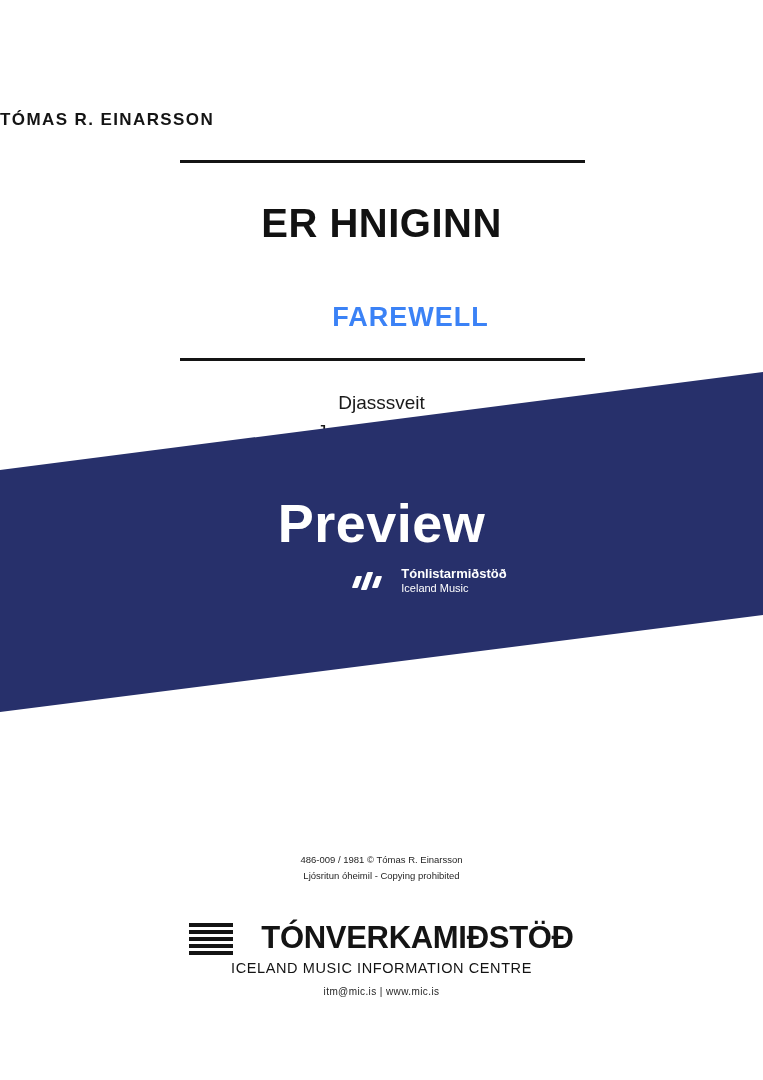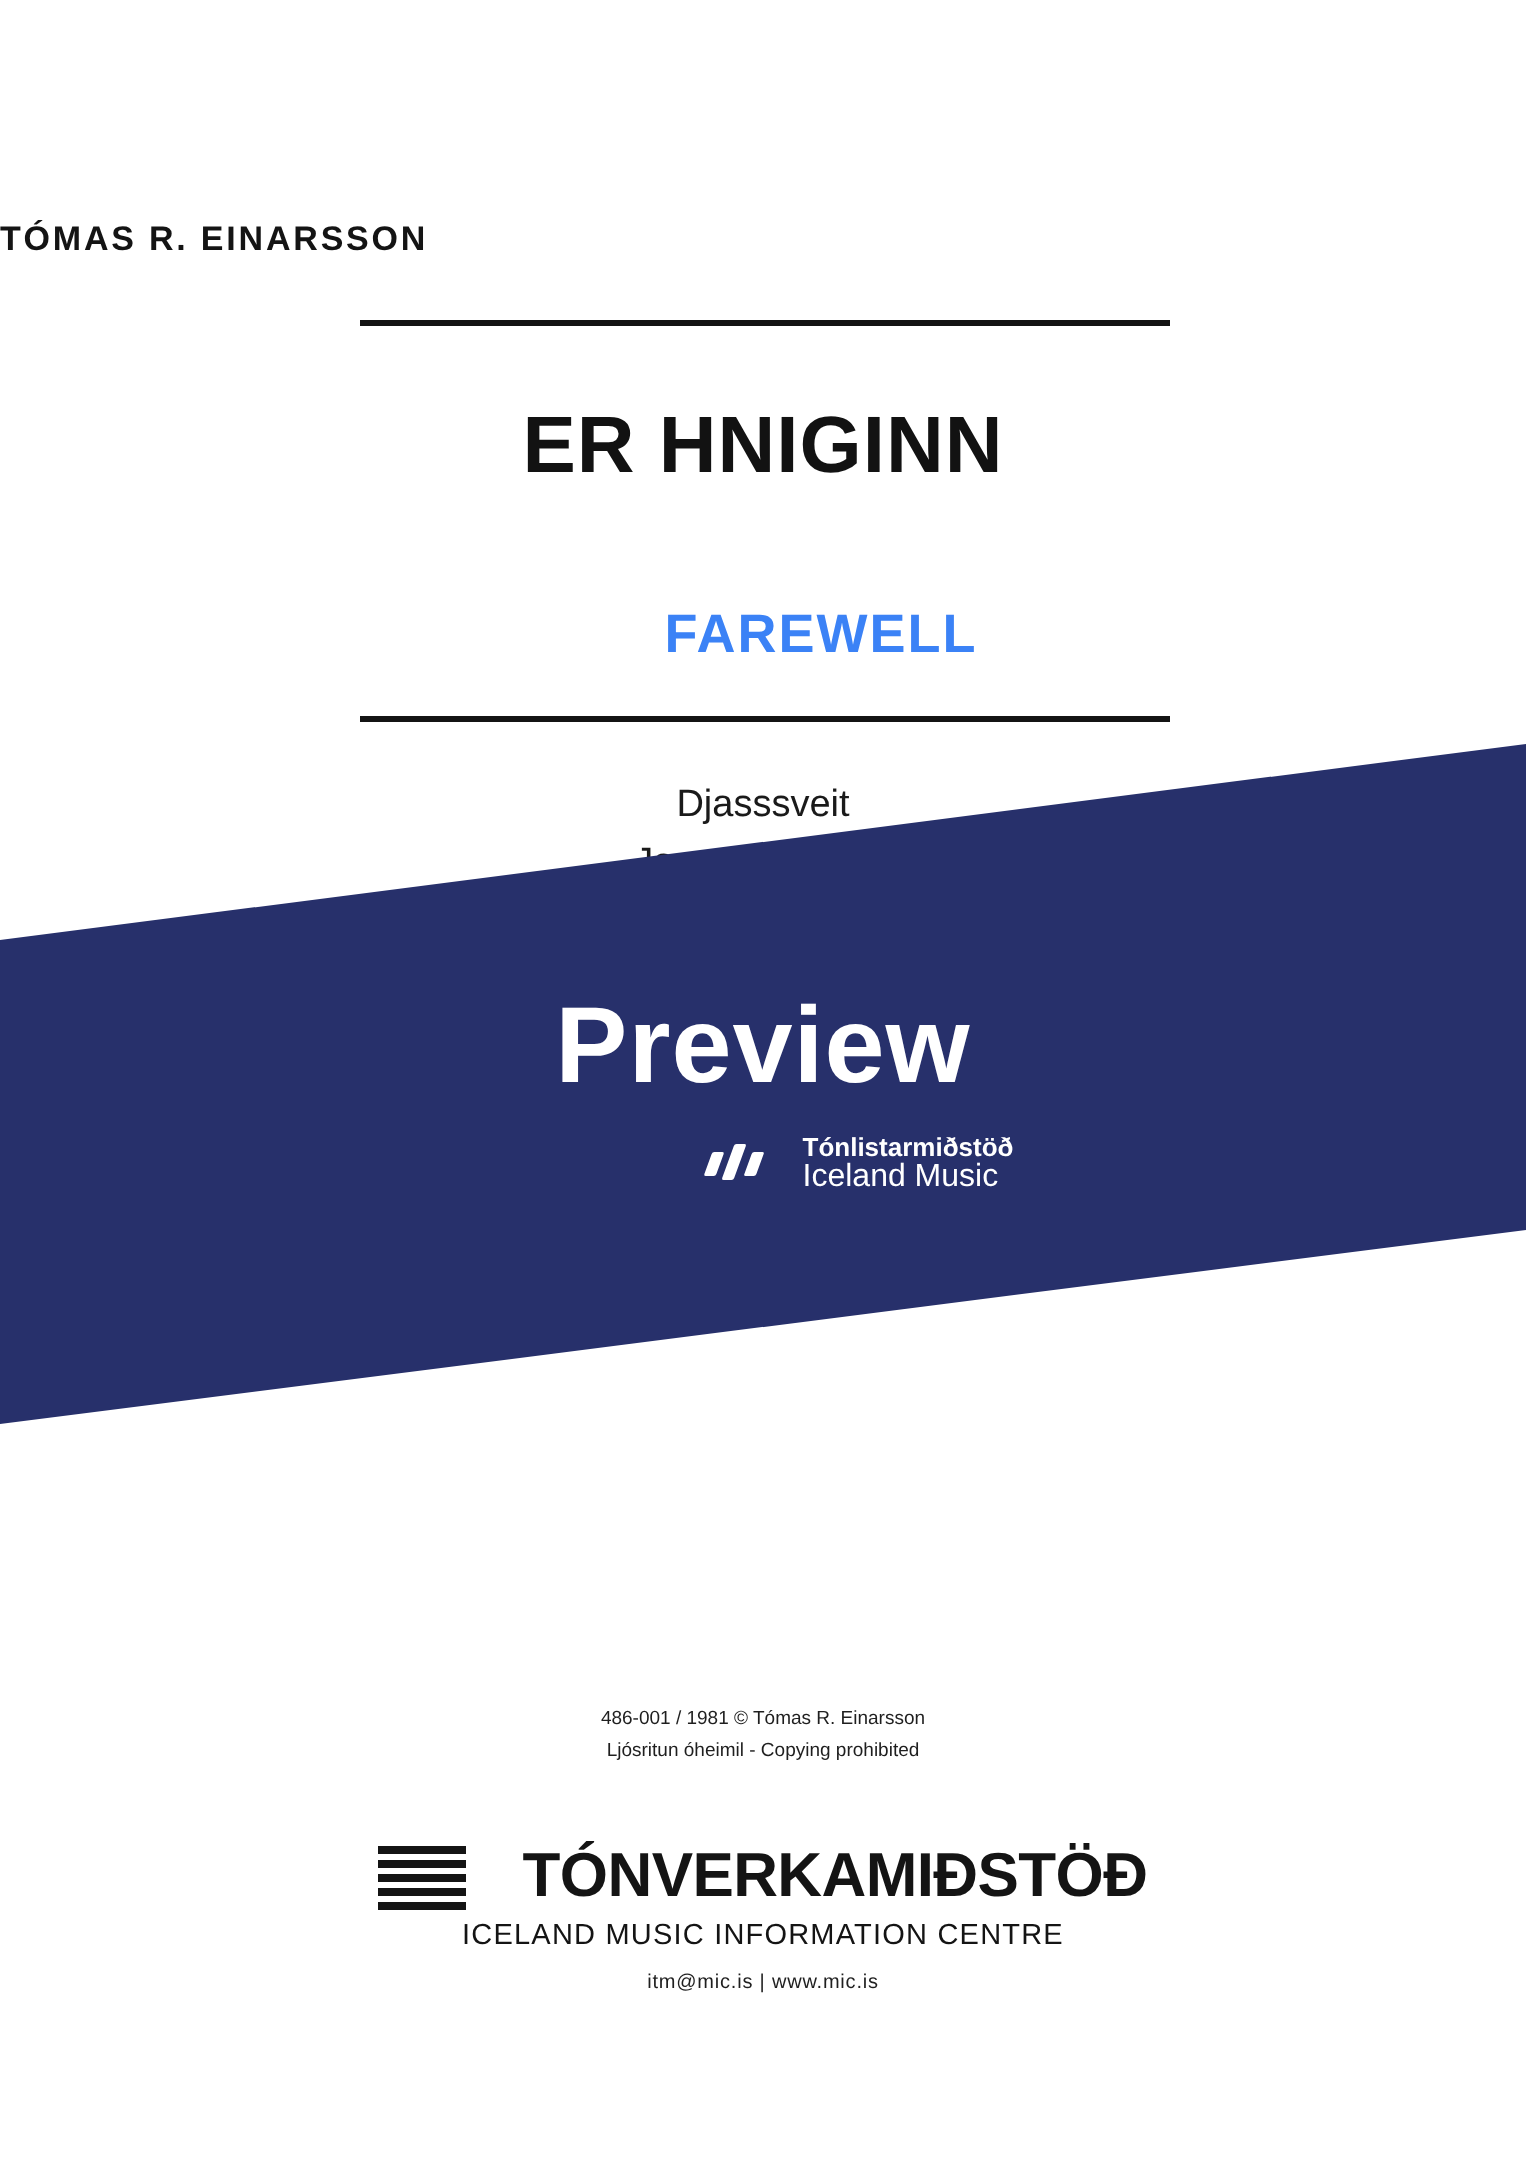--- a/index.html
+++ b/index.html
@@ -135,21 +135,21 @@
     border-radius: 1px;
   }
   .wm-mark i:nth-child(1) { left: 2px;  height: 12px; top: 8px; }
   .wm-mark i:nth-child(2) { left: 12px; height: 18px; top: 4px; }
   .wm-mark i:nth-child(3) { left: 22px; height: 12px; top: 8px; }
   .wm-words {
     color: #ffffff;
     line-height: 15px;
   }
   .wm-words .w1 { font-size: 13px; font-weight: bold; }
-  .wm-words .w2 { font-size: 16px; }
+  .wm-words .w2 { font-size: 11px; }
 
   
   .copyright {
     position: absolute;
     top: 852px;
     left: 0;
     width: 763px;
     text-align: center;
     font-size: 9.5px;
     line-height: 16px;
@@ -243,21 +243,21 @@
         <i></i>
         <i></i>
     </span>
     <span class="wm-words">
       <div class="w1">Tónlistarmiðstöð</div>
       <div class="w2">Iceland Music</div>
     </span>
   </div>
 
   <div class="copyright">
-    <div>486-001 / 1981 © Tómas R. Einarsson</div>
+    <div>486-009 / 1981 © Tómas R. Einarsson</div>
     <div>Ljósritun óheimil -  Copying prohibited</div>
   </div>
 
   <div class="footer-logo">
     <span class="bars">
       <span></span>
         <span></span>
         <span></span>
         <span></span>
         <span></span>

